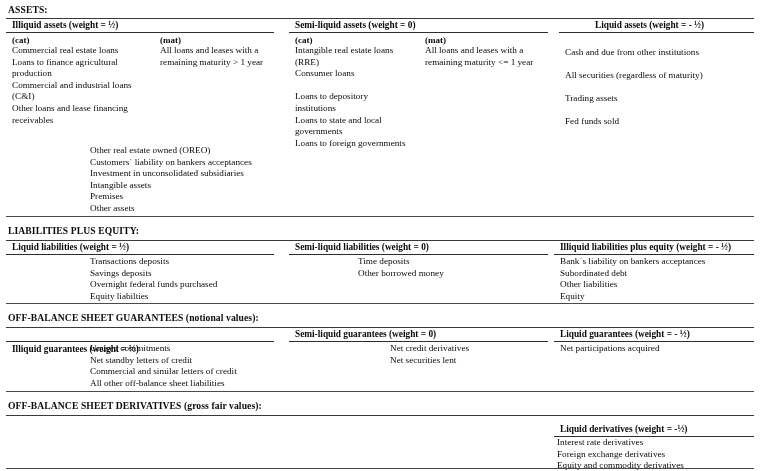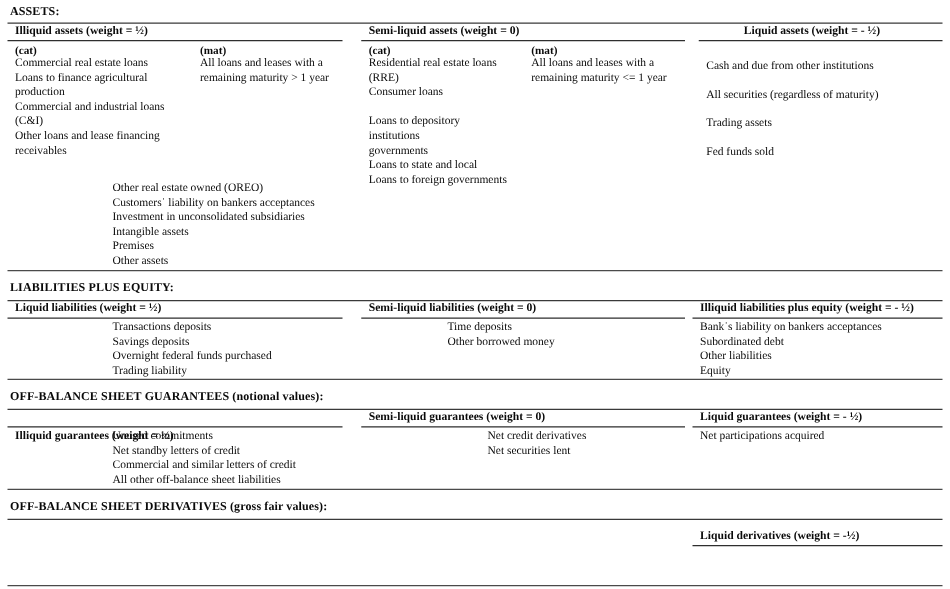--- a/index.html
+++ b/index.html
@@ -91,28 +91,28 @@
   </div>
 
   <div class="catcol" style="left:160px; top:35px; width:125px;">
     <div class="sub-head">(mat)</div>
     <div class="item">All loans and leases with a</div>
     <div class="item">remaining maturity &gt; 1 year</div>
   </div>
 
   <div class="catcol" style="left:295px; top:35px; width:130px;">
     <div class="sub-head">(cat)</div>
-    <div class="item">Residential real estate loans</div>
+    <div class="item">Intangible real estate loans</div>
     <div class="item">(RRE)</div>
     <div class="item">Consumer loans</div>
     <div class="item blank">&nbsp;</div>
     <div class="item">Loans to depository</div>
     <div class="item">institutions</div>
+    <div class="item">Loans to state and local</div>
     <div class="item">governments</div>
-    <div class="item">Loans to state and local</div>
     <div class="item">Loans to foreign governments</div>
   </div>
 
   <div class="catcol" style="left:425px; top:35px; width:125px;">
     <div class="sub-head">(mat)</div>
     <div class="item">All loans and leases with a</div>
     <div class="item">remaining maturity &lt;= 1 year</div>
   </div>
 
   <div class="catcol" style="left:565px; top:35px; width:195px;">
@@ -147,21 +147,21 @@
   <div class="abs col-head" style="left:295px; top:242px;">Semi-liquid liabilities   (weight = 0)</div>
   <div class="head-rule" style="left:289px; top:254px; width:259px;"></div>
 
   <div class="abs col-head" style="left:560px; top:242px;text-align:right;">Illiquid liabilities plus equity   (weight = - ½)</div>
   <div class="head-rule" style="left:554px; top:254px; width:200px;"></div>
 
   <div class="catcol" style="left:90px; top:256px; width:200px;">
     <div class="item">Transactions deposits</div>
     <div class="item">Savings deposits</div>
     <div class="item">Overnight federal funds purchased</div>
-    <div class="item">Trading liability</div>
+    <div class="item">Equity liabilties</div>
   </div>
 
   <div class="catcol" style="left:358px; top:256px; width:200px;">
     <div class="item">Time deposits</div>
     <div class="item">Other borrowed money</div>
   </div>
 
   <div class="catcol" style="left:560px; top:256px; width:200px;">
     <div class="item">Bankˈs liability on bankers acceptances</div>
     <div class="item">Subordinated debt</div>
@@ -202,16 +202,21 @@
 
   <div class="rule thick" style="left:6px; top:391px; width:748px;"></div>
 
   <div class="abs section-title" style="left:8px; top:400px;">OFF-BALANCE SHEET DERIVATIVES (gross fair values):</div>
 
   <div class="rule" style="left:6px; top:415px; width:748px;"></div>
 
   <div class="abs col-head" style="left:560px; top:424px;text-align:right;">Liquid derivatives (weight = -½)</div>
   <div class="head-rule" style="left:554px; top:436px; width:200px;"></div>
 
+  <div class="catcol" style="left:557px; top:437px; width:200px;">
+    <div class="item">Interest rate derivatives</div>
+    <div class="item">Foreign exchange derivatives</div>
+    <div class="item">Equity and commodity derivatives</div>
+  </div>
 
   <div class="rule thick" style="left:6px; top:468px; width:748px;"></div>
 
 </div>
 
 </body></html>

